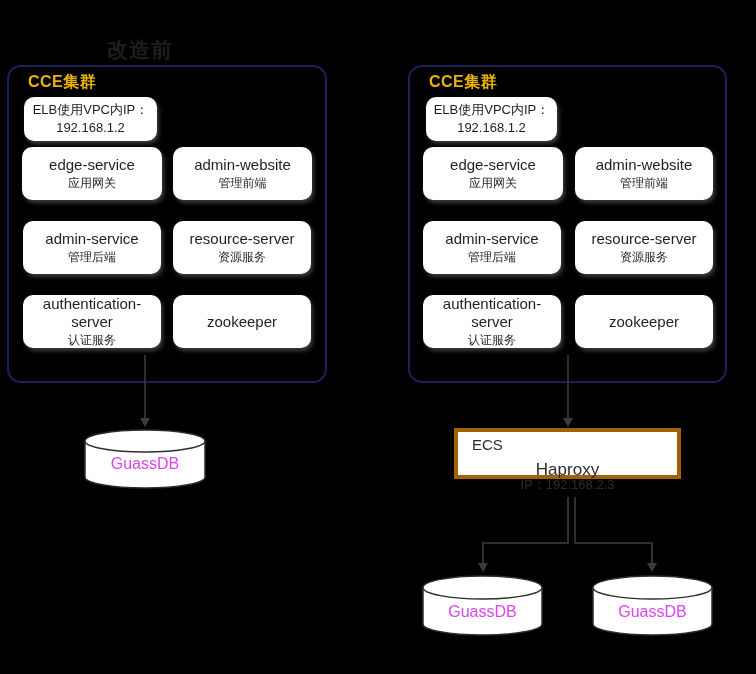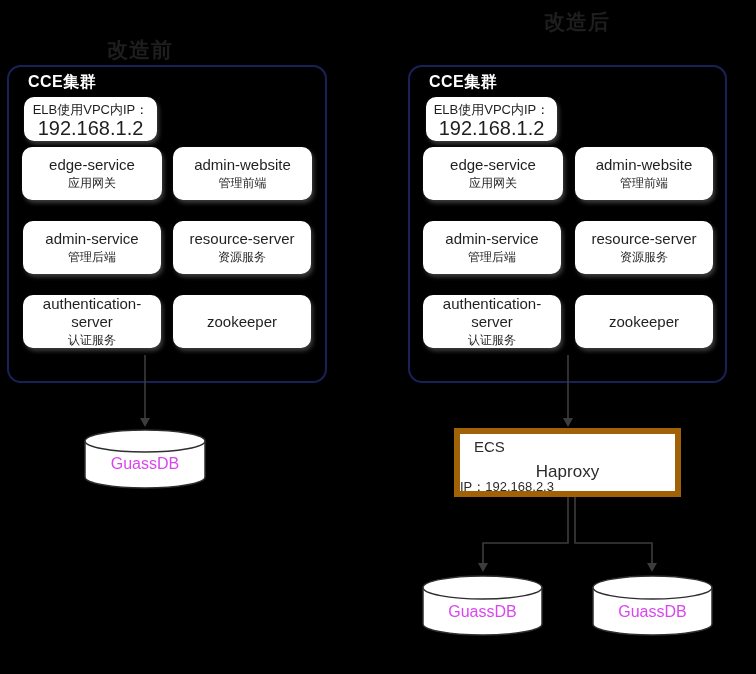--- a/index.html
+++ b/index.html
@@ -29,69 +29,68 @@
     border: 2px solid #1a2158;
     border-radius: 14px;
     background: #000000;
   }
   .cluster-label {
     position: absolute;
     left: 19px;
     top: 5px;
     font-size: 16px;
     font-weight: bold;
-    color: #ffffff;
+    color: #eab308;
     letter-spacing: 0.5px;
   }
   .node {
     position: absolute;
     background: #ffffff;
     border-radius: 10px;
     box-shadow: 2px 3px 4px rgba(150,150,150,0.40);
     color: #1f1f1f;
     display: flex;
     flex-direction: column;
     align-items: center;
     justify-content: center;
     text-align: center;
   }
   .elb { top: 30px; height: 44px; font-size: 13px; line-height: 18px; padding: 2px 4px; align-items: center; }
-  .elb .ip { font-size: 20px; }
+  .elb .ip { font-size: 13px; }
   .svc { font-size: 15px; line-height: 19px; padding: 2px 12px; }
   .svc .desc { font-size: 12px; }
   .ecs-box {
     position: absolute;
     left: 454px; top: 428px;
-    width: 227px; height: 69px;
+    width: 227px; height: 51px;
     background: #ffffff;
-    border: 6px solid #a16207;
+    border: 4px solid #a16207;
     color: #2b2b2b;
   }
   .ecs-label { position: absolute; left: 14px; top: 4px; font-size: 15px; }
   .ecs-service { position: absolute; left: 0; top: 28px; width: 100%; text-align: center; font-size: 17px; }
-  .ecs-ip { position: absolute; left: 0; top: 44px; width: 100%; font-size: 13px; }
+  .ecs-ip { position: absolute; left: 0; top: 44px; width: 100%; text-align: center; font-size: 13px; }
   .cyl { position: absolute; }
   .cyl svg { position: absolute; left: 0; top: 0; }
   .cyl-label {
     position: absolute; left: 0; top: 27px; width: 100%;
     text-align: center; font-size: 16px; color: #d946ef;
   }
   .connectors {
     position: absolute; left: 0; top: 0;
     width: 756px; height: 674px;
     pointer-events: none;
   }
 </style>
 </head>
 <body>
 
 <div class="canvas">
 
   <div class="title" style="left:92px;margin-top:28px;">改造前</div>
-  <div class="title" style="left:529px;">改造后</div>
 
   <div class="cluster" style="left:7px;width:320px;">
     <div class="cluster-label">CCE集群</div>
     <div class="node elb" style="left:15px;width:133px;">
       <div>ELB使用VPC内IP：</div>
       <div class="ip">192.168.1.2</div>
     </div>
     <div class="node svc" style="left:13px;top:80px;width:140px;height:53px;">
       <div>edge-service</div>
       <div class="desc">应用网关</div>

